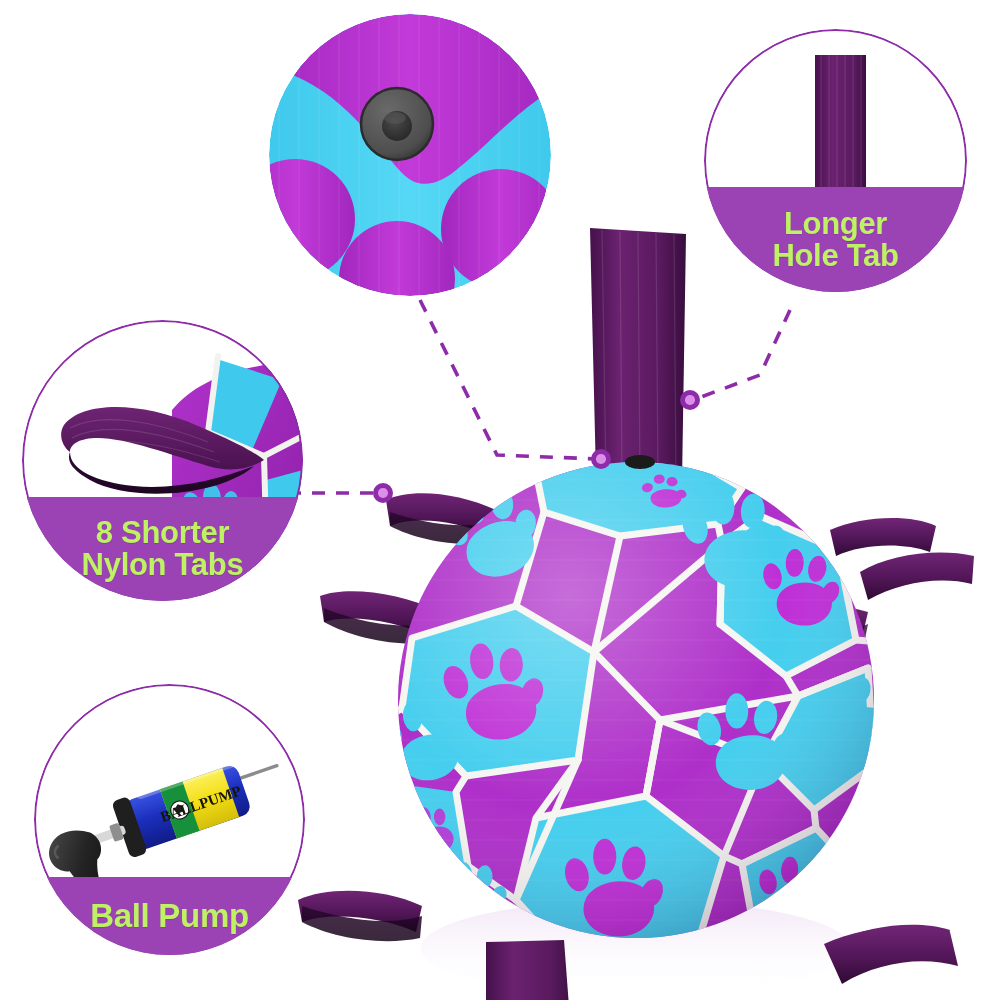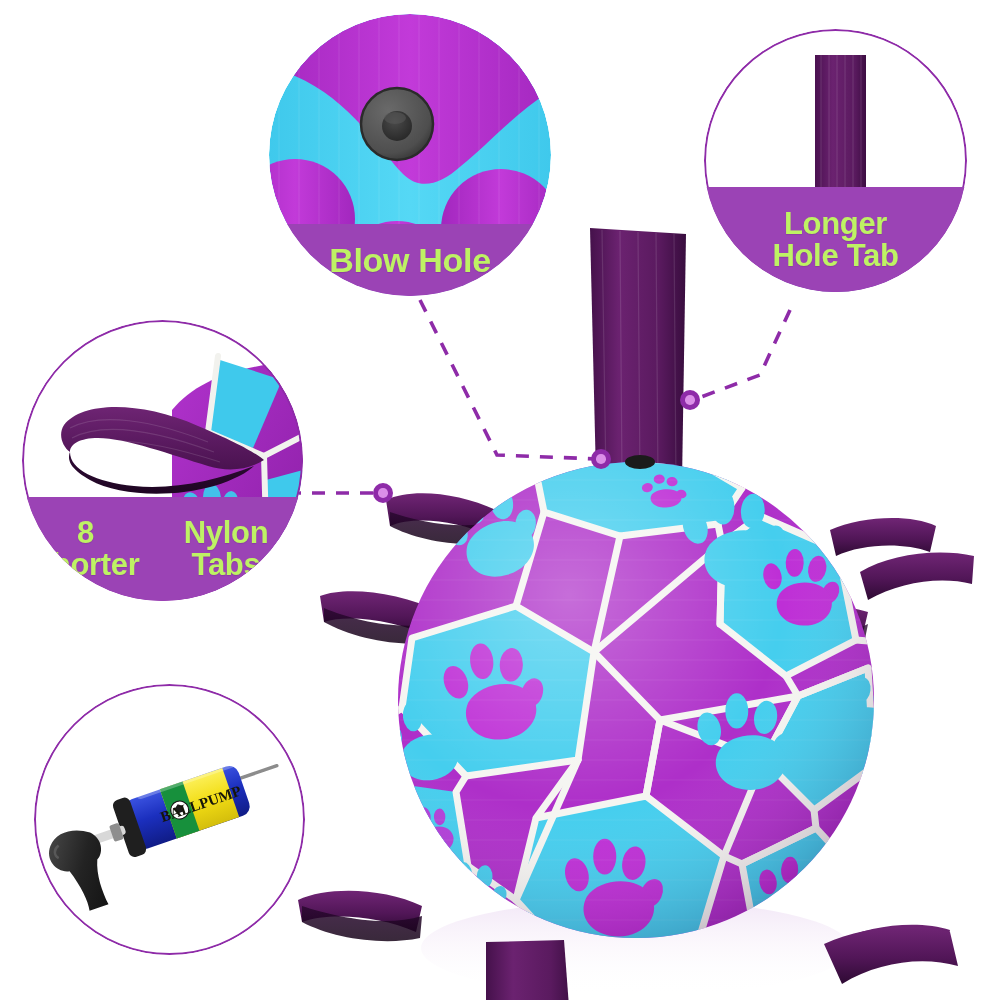--- a/index.html
+++ b/index.html
@@ -98,23 +98,20 @@
           </g>
 
           <g>
             <circle cx="128" cy="110" r="36" fill="url(#valveG)" stroke="#2B2B2B" stroke-width="2.5"></circle>
             <circle cx="128" cy="112" r="15" fill="url(#valveHole)"></circle>
             <ellipse cx="126" cy="104" rx="11" ry="6" fill="#5A5A5A" opacity=".55"></ellipse>
           </g>
         </g>
       </svg>
     </div>
-    <div class="band" style="height:72px;background:#9B43B5;font-size:34px;">
-      <span>Blow Hole</span>
-    </div>
   </div>
 
   <div class="callout" style="left:704px;top:29px;width:263px;height:263px;">
     <div class="photo" style="background:#ffffff;">
       <svg width="263" height="263" viewBox="0 0 263 263" xmlns="http://www.w3.org/2000/svg">
         <defs>
           <clipPath id="clipC2">
               <circle cx="131.5" cy="131.5" r="131.5"></circle>
             </clipPath>
           <linearGradient id="tabG2" x1="0" y1="0" x2="1" y2="0">
@@ -199,21 +196,21 @@
                    C52 151 44 142 48 132 Z" fill="url(#loopUnder)"></path>
           <g opacity=".12" stroke="#ffffff" stroke-width="1.2" fill="none">
             <path d="M48 108 C78 92 130 100 186 122"></path>
             <path d="M50 118 C80 102 132 110 192 132"></path>
             <path d="M54 128 C84 114 136 122 198 142"></path>
           </g>
         </g>
       </svg>
     </div>
     <div class="ring" style="border:2.5px solid #8E2BA8;"></div>
-    <div class="band" style="height:104px;background:#9B43B5;font-size:31px;flex-direction:row;">
+    <div class="band" style="height:104px;background:#9B43B5;font-size:31px;flex-direction:column;">
       <span>8 Shorter</span>
       <span>Nylon Tabs</span>
     </div>
   </div>
 
   <div class="callout" style="left:34px;top:684px;width:271px;height:271px;">
     <div class="photo" style="background:#ffffff;">
       <svg width="271" height="271" viewBox="0 0 271 271" xmlns="http://www.w3.org/2000/svg">
         <defs>
           <clipPath id="clipC4">
@@ -261,20 +258,23 @@
             <path d="M22 124 C16 126 14 132 18 136" stroke="#6A6A6A" stroke-width="2.5" fill="none" opacity=".6"></path>
           </g>
 
           <g opacity=".25">
             <rect x="112" y="100" width="104" height="7" rx="4" fill="#ffffff" transform="rotate(-19 135 135)"></rect>
           </g>
         </g>
       </svg>
     </div>
     <div class="ring" style="border:2.5px solid #8E2BA8;"></div>
+    <div class="band" style="height:78px;background:#9B43B5;font-size:33px;">
+      <span>Ball Pump</span>
+    </div>
   </div>
 
   <div style="position:absolute;left:290px;top:200px;width:700px;height:800px;">
     <svg width="700" height="800" viewBox="0 0 700 800" xmlns="http://www.w3.org/2000/svg">
       <defs>
         <radialGradient id="ballShade" cx=".36" cy=".28" r=".86">
           <stop offset="0" stop-color="#ffffff" stop-opacity=".30"></stop>
           <stop offset=".52" stop-color="#ffffff" stop-opacity="0"></stop>
           <stop offset=".86" stop-color="#2A0636" stop-opacity=".18"></stop>
           <stop offset="1" stop-color="#2A0636" stop-opacity=".42"></stop>

